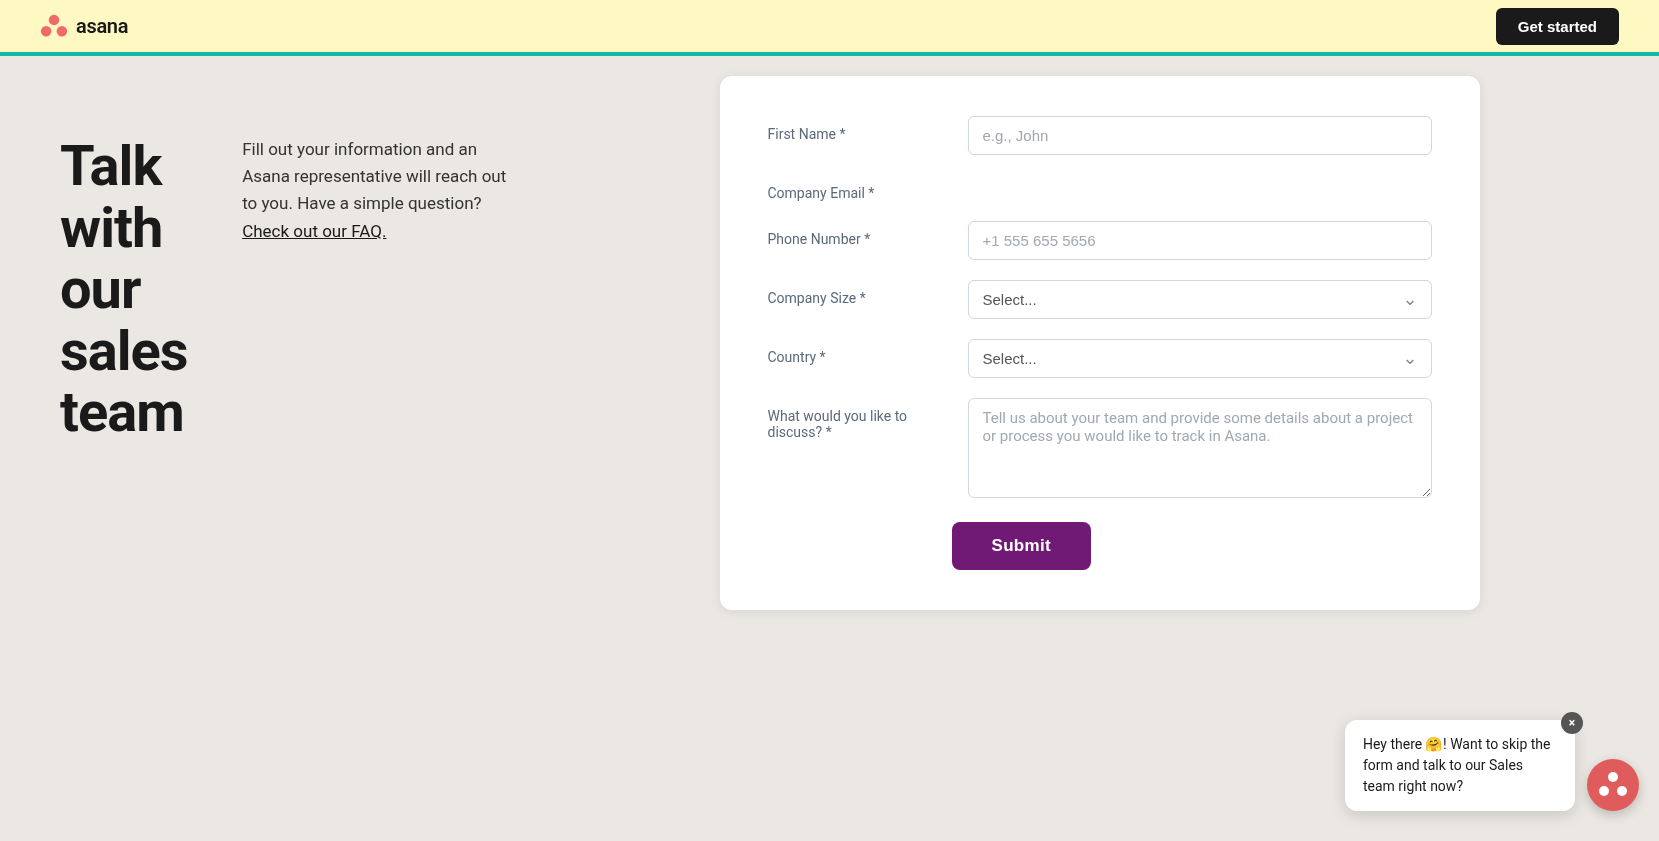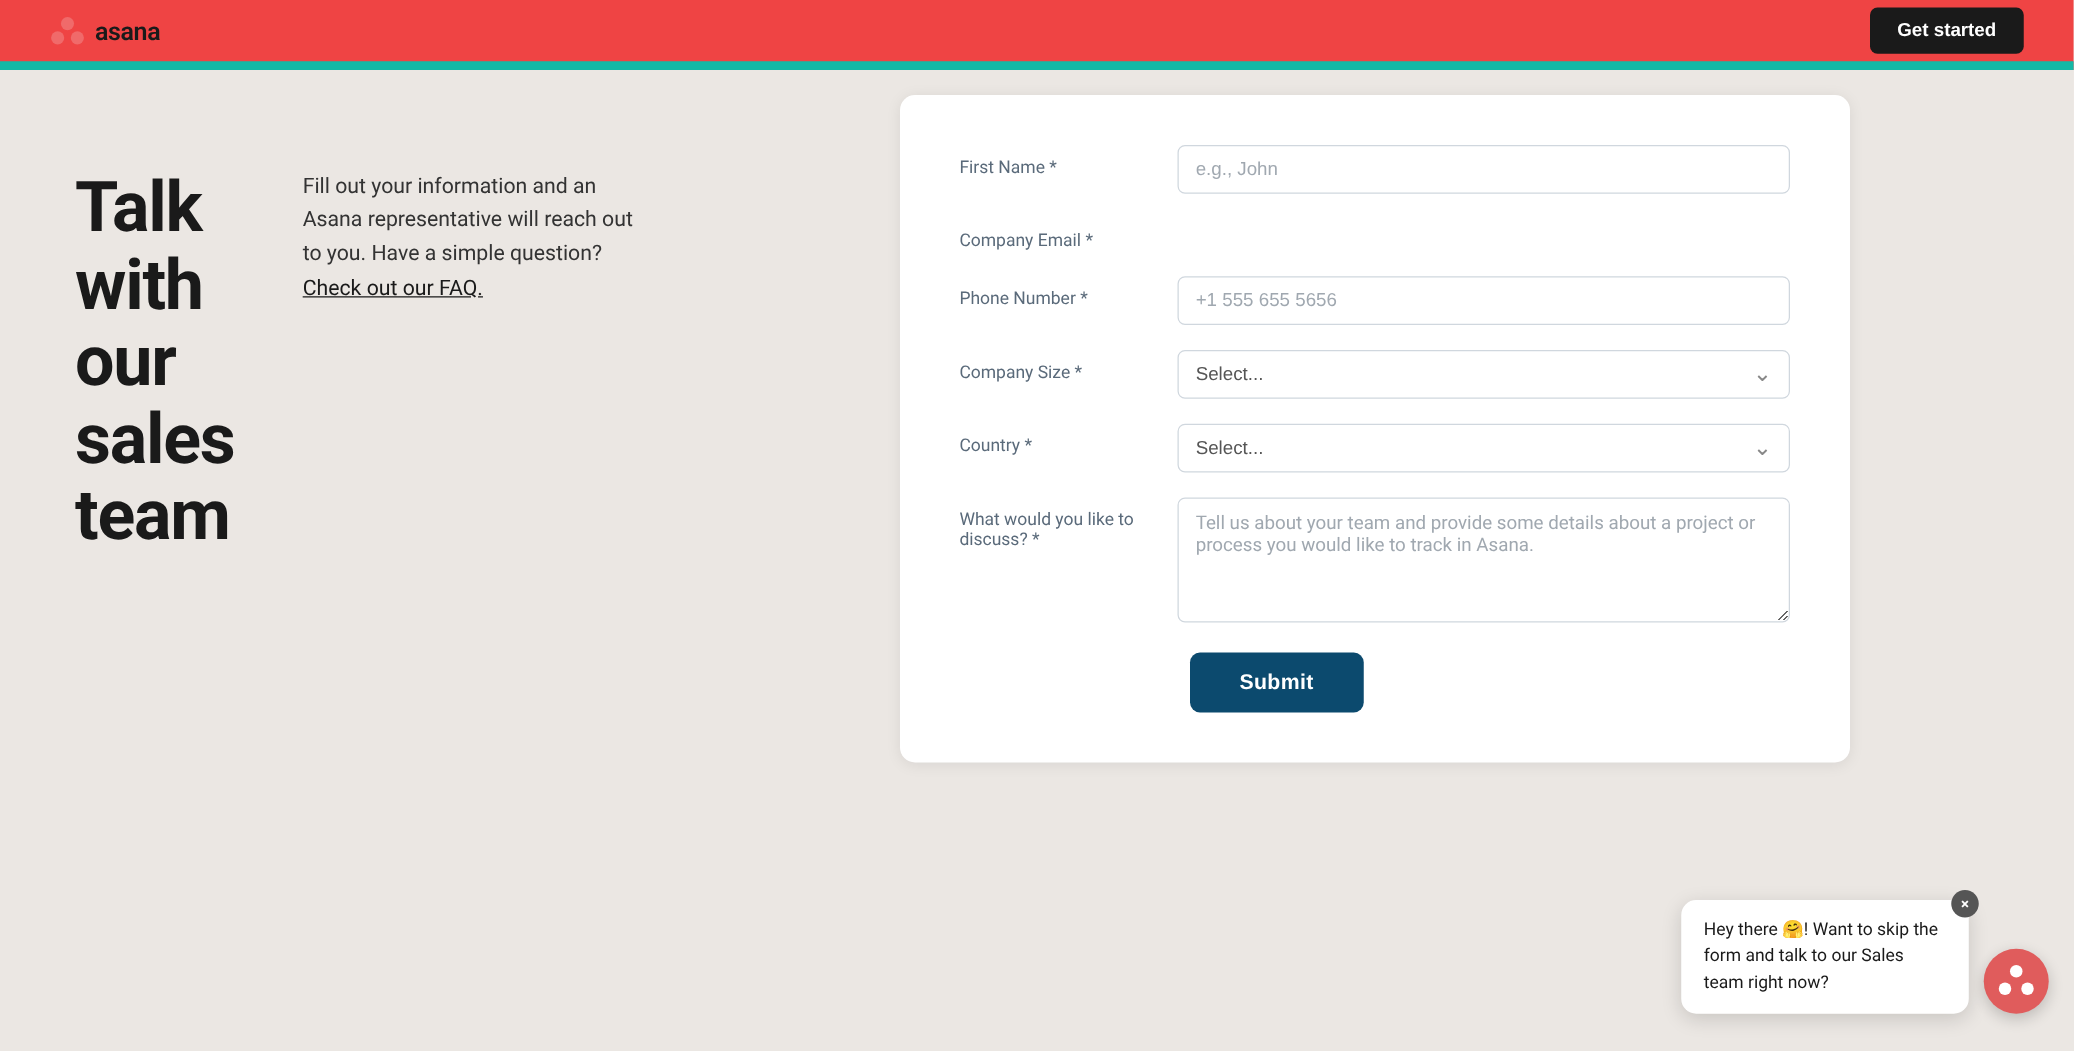--- a/index.html
+++ b/index.html
@@ -4,27 +4,27 @@
   <style>
     * { box-sizing: border-box; margin: 0; padding: 0; }
     body {
       font-family: -apple-system, BlinkMacSystemFont, 'Segoe UI', Roboto, sans-serif;
       background: #f0ece8;
       min-height: 841px;
     }
 
     
     .header {
-      background: #ef4444;
+      background: #fef9c3;
       display: flex;
       align-items: center;
       justify-content: space-between;
       padding: 0 40px;
       height: 56px;
-      border-bottom: 7px solid #14b8a6;
+      border-bottom: 4px solid #14b8a6;
     }
     .logo {
       display: flex;
       align-items: center;
       gap: 8px;
     }
     .logo-icon {
       width: 28px;
       height: 28px;
     }
@@ -96,21 +96,21 @@
       width: 100%;
       max-width: 760px;
       box-shadow: 0 2px 12px rgba(0,0,0,0.08);
     }
 
     
     .form-row {
       display: flex;
       align-items: flex-start;
       margin-bottom: 20px;
-      gap: 14px;
+      gap: 40px;
     }
     .form-label {
       flex: 0 0 160px;
       font-size: 14px;
       color: #5a6a7a;
       padding-top: 10px;
       font-weight: 400;
     }
     .form-field {
       flex: 1;
@@ -163,21 +163,21 @@
     }
 
     
     .submit-row {
       display: flex;
       align-items: center;
       margin-top: 8px;
       padding-left: 184px;
     }
     .submit-btn {
-      background: #0c4a6e;
+      background: #701a75;
       color: #fff;
       border: none;
       border-radius: 8px;
       padding: 14px 40px;
       font-size: 17px;
       font-weight: 700;
       cursor: pointer;
       letter-spacing: 0.3px;
     }
 

